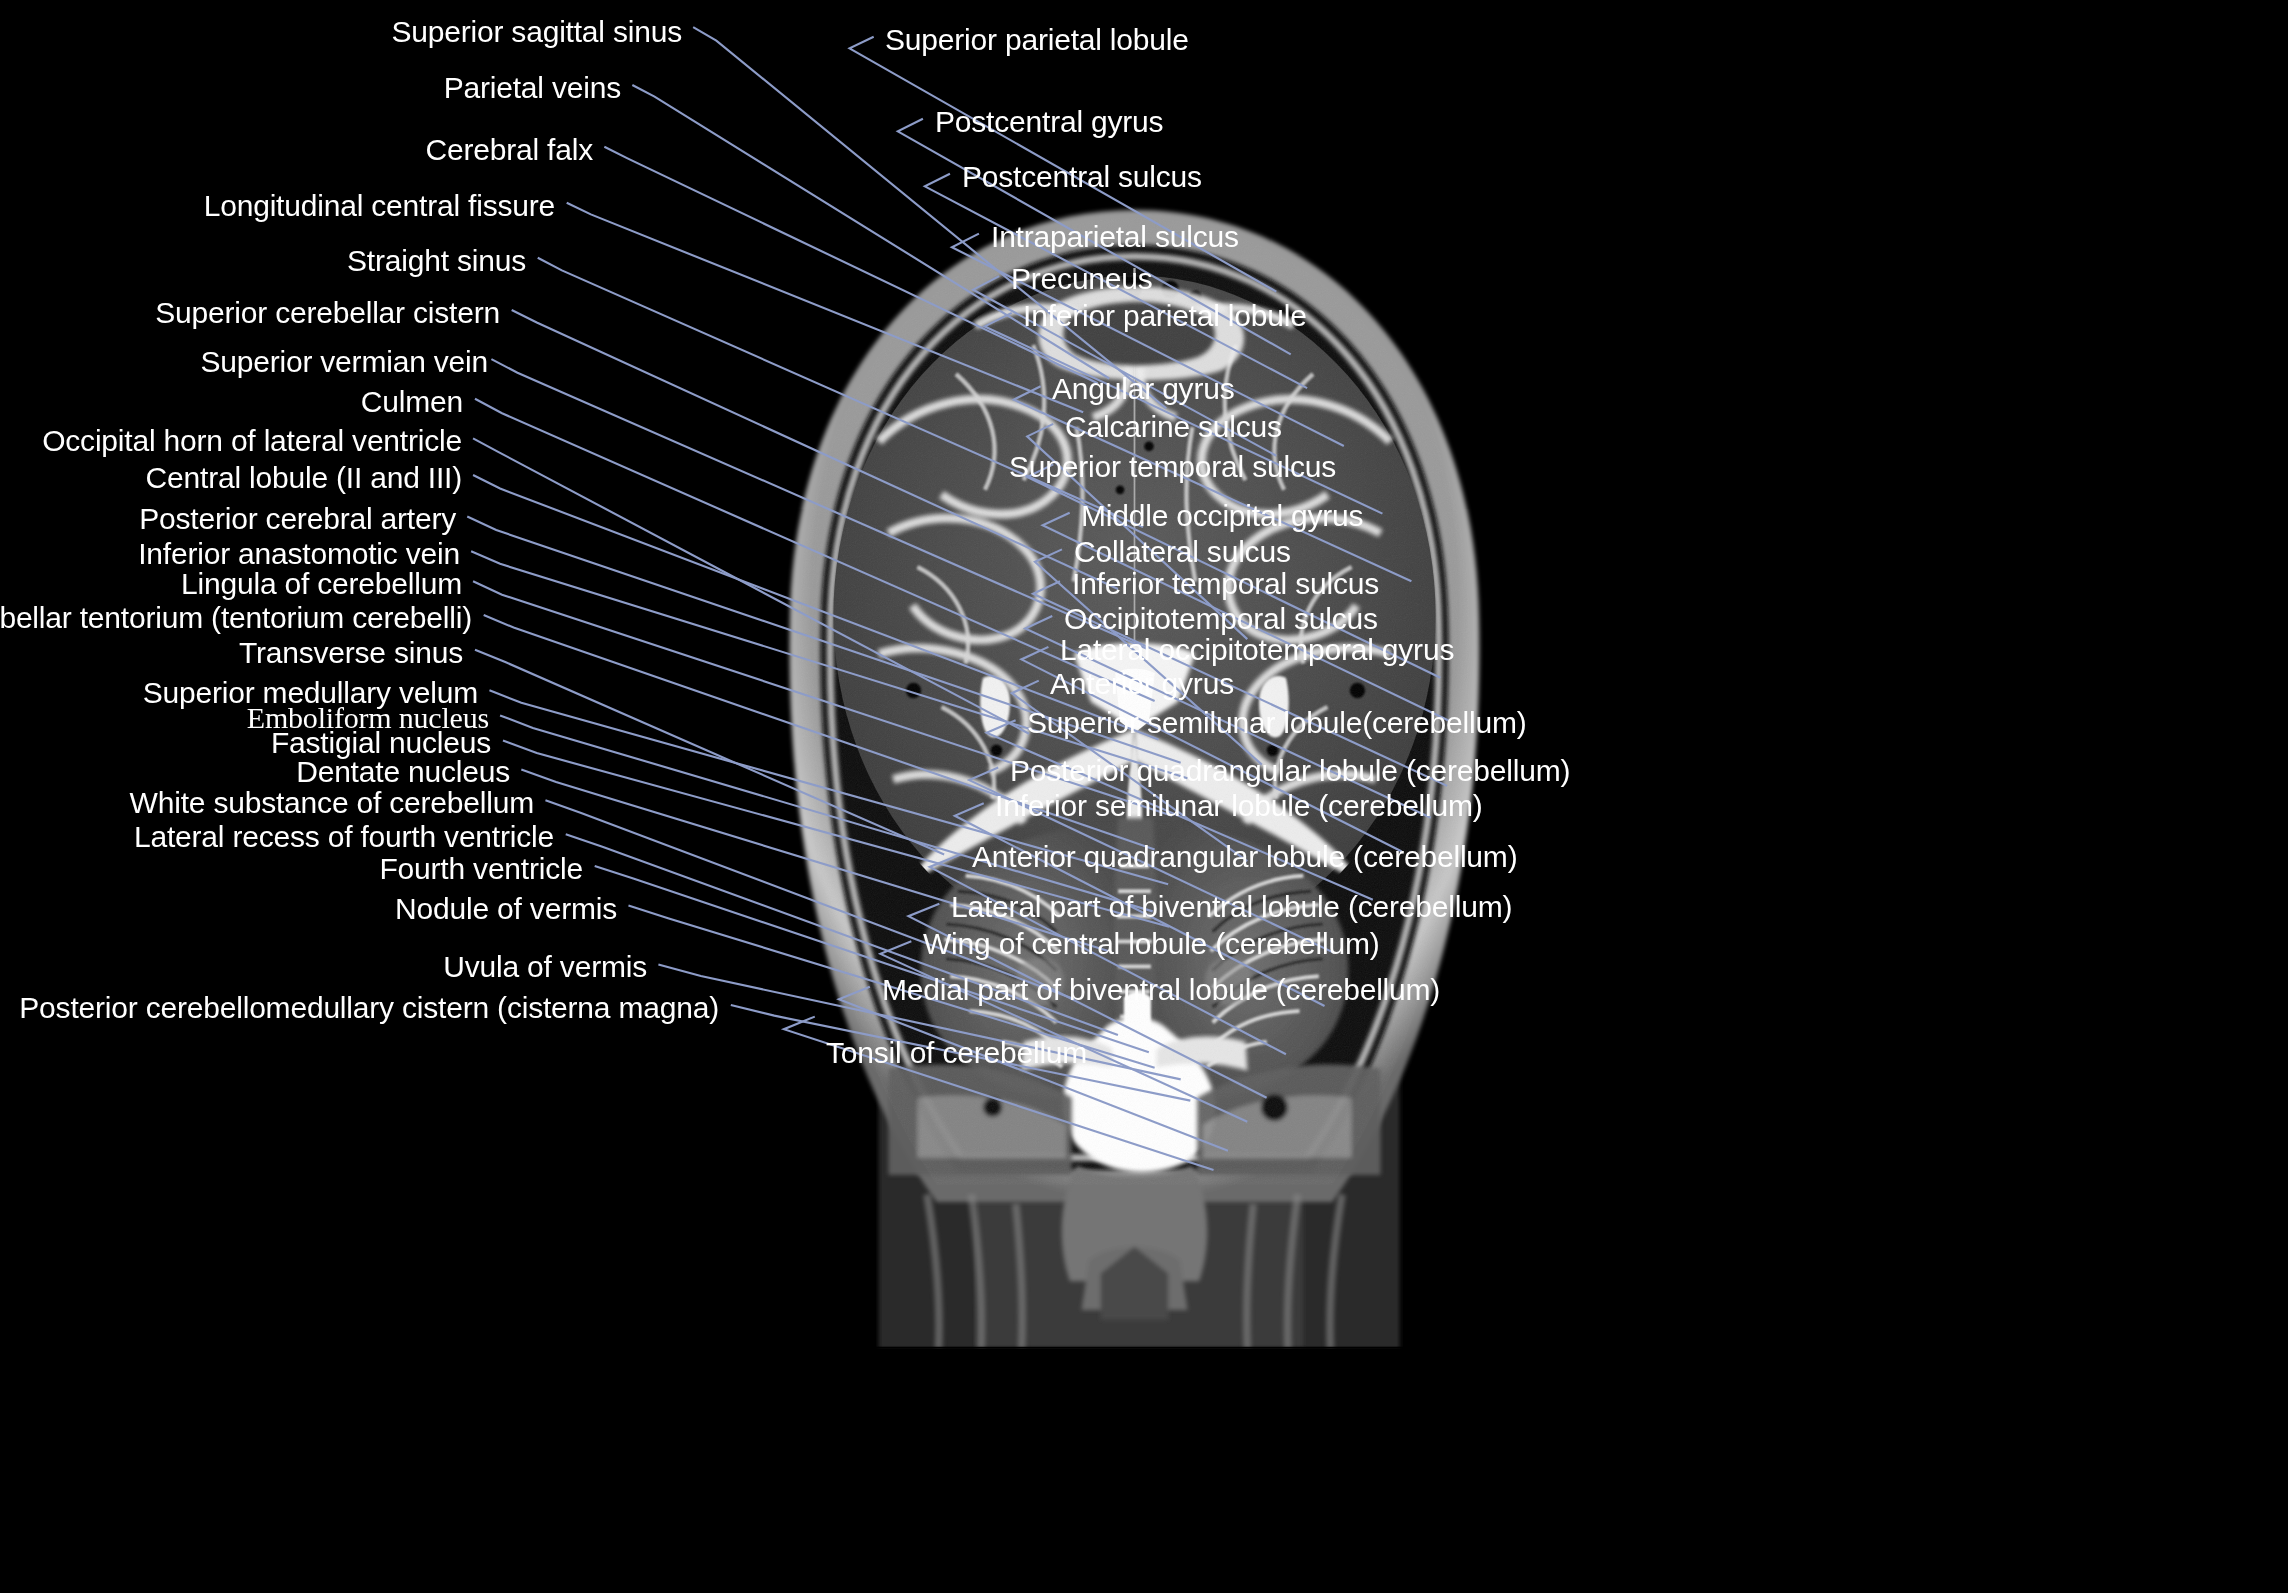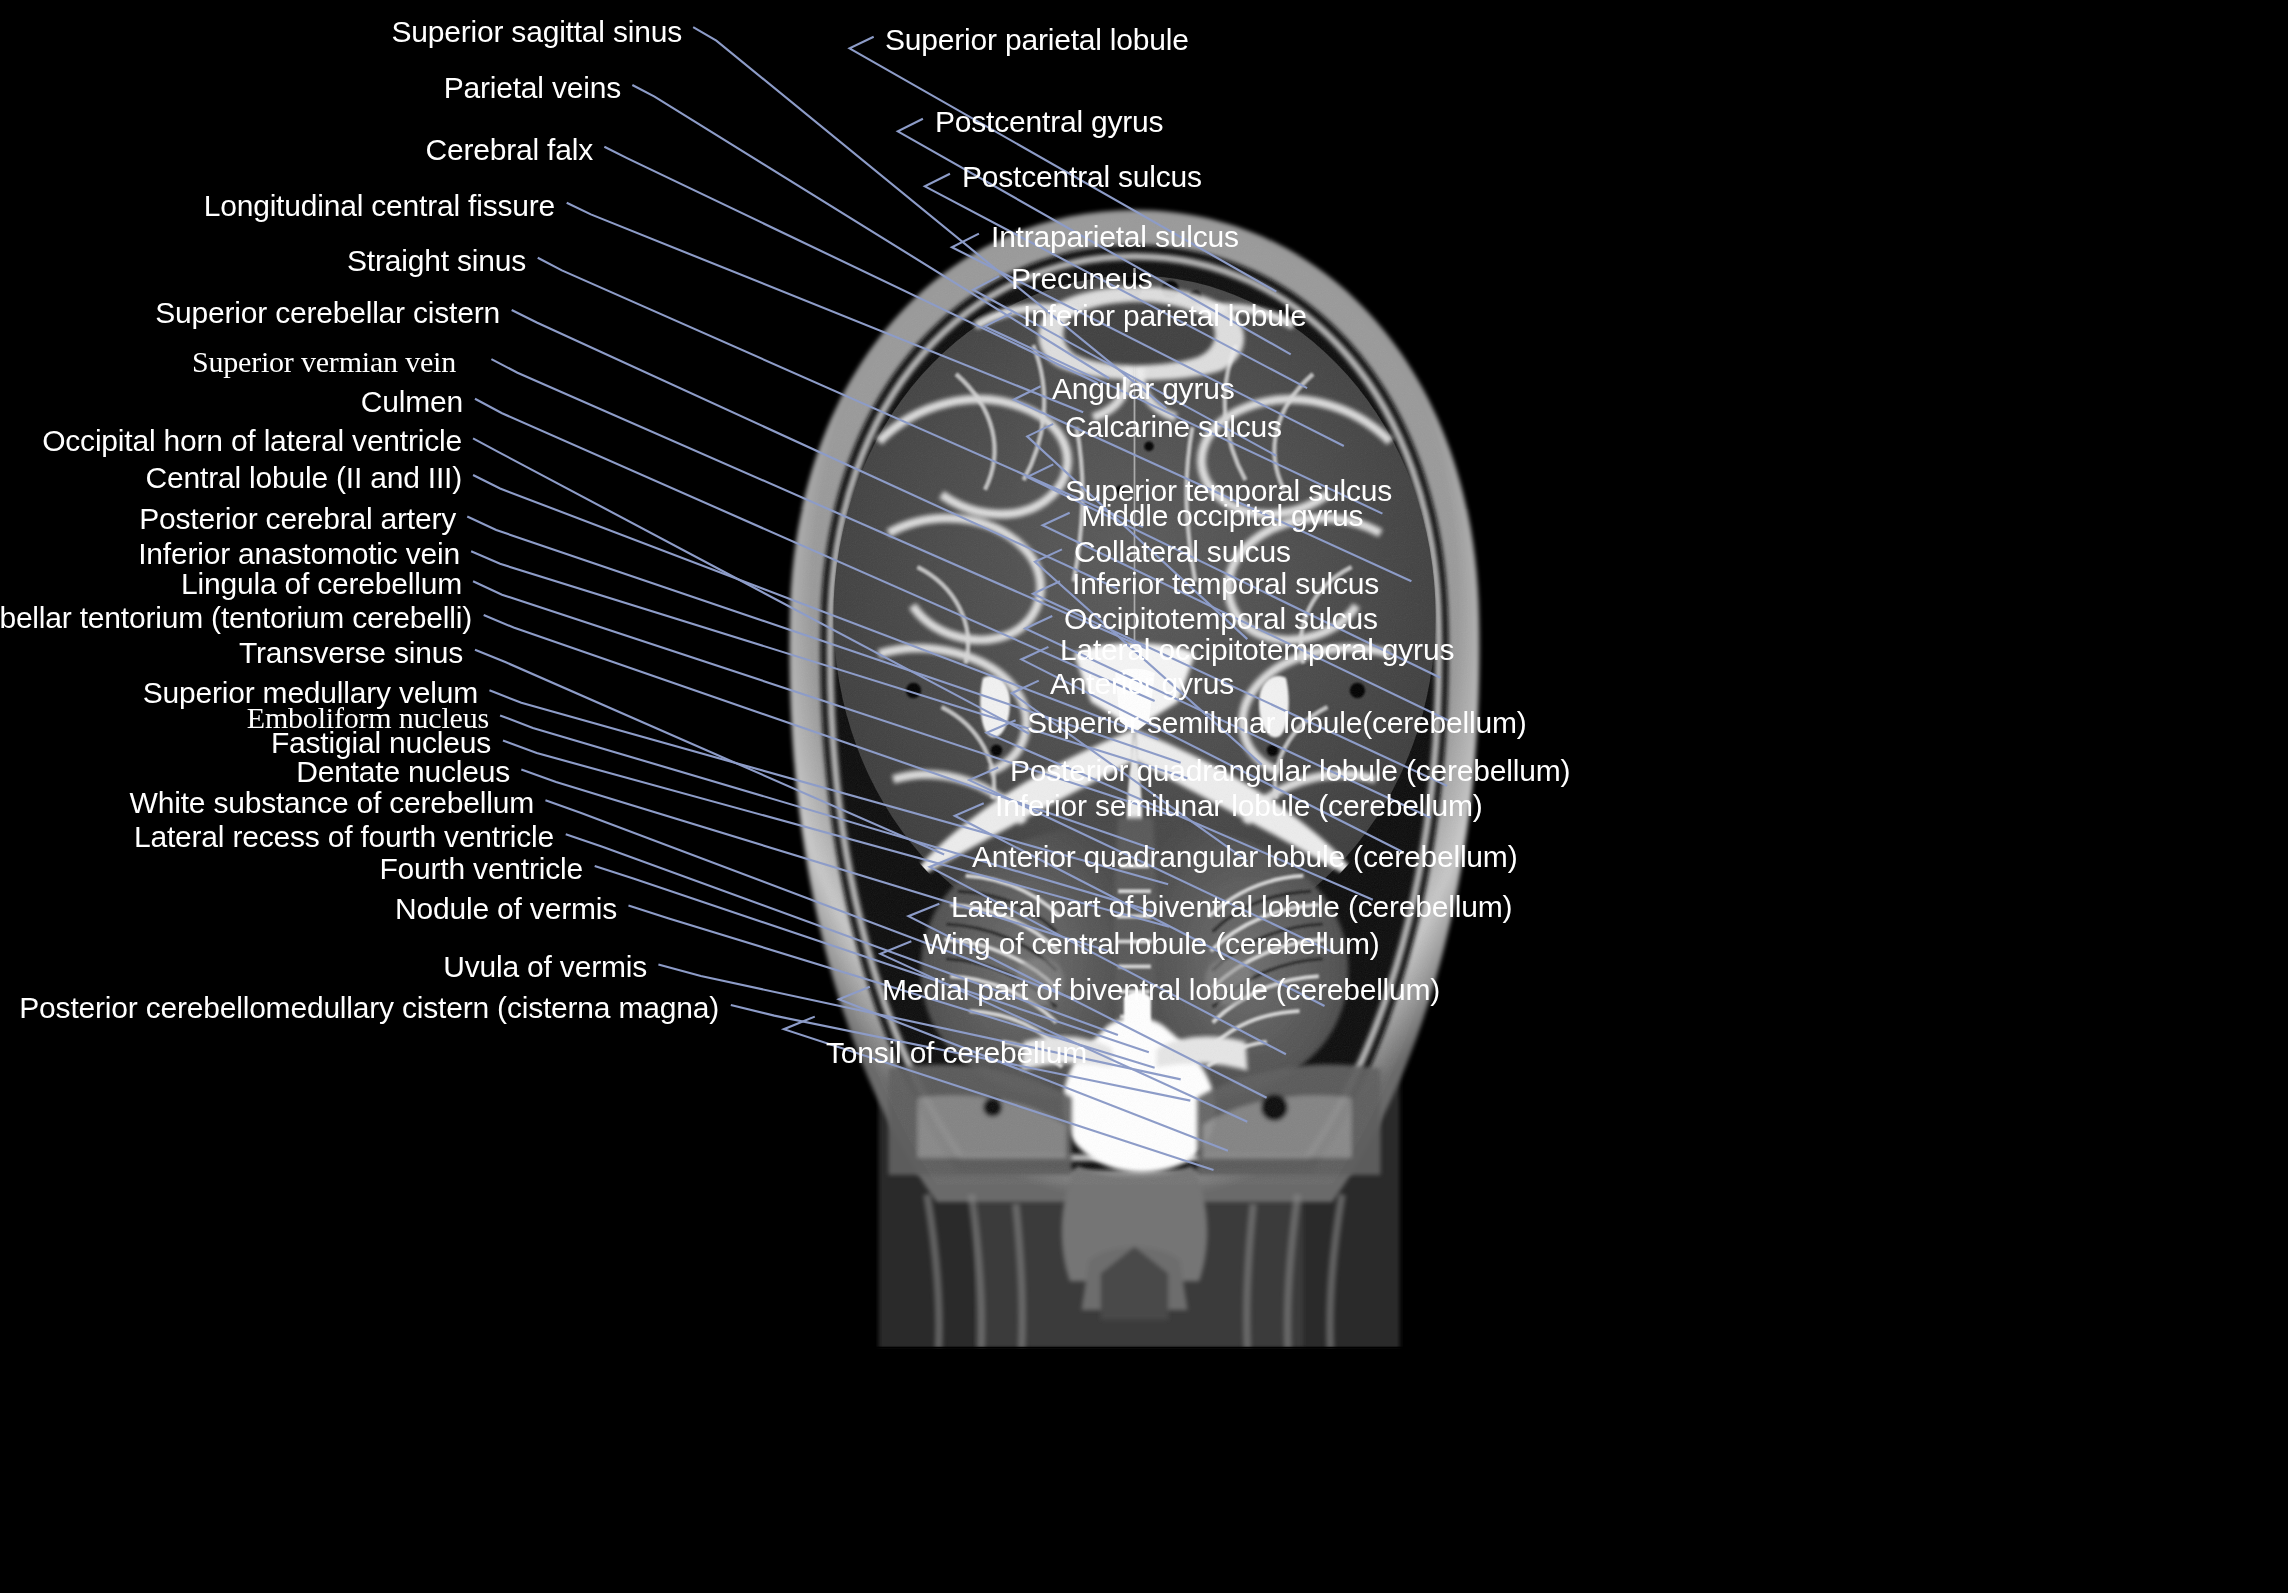--- a/index.html
+++ b/index.html
@@ -284,21 +284,21 @@
       </g>
   </svg>
 
   <div id="labels-left">
       <div class="lbl r" style="left: 682px; top: 31px;">Superior sagittal sinus</div>
       <div class="lbl r" style="left: 621px; top: 87px;">Parietal veins</div>
       <div class="lbl r" style="left: 593px; top: 149px;">Cerebral falx</div>
       <div class="lbl r" style="left: 555px; top: 205px;">Longitudinal central fissure</div>
       <div class="lbl r" style="left: 526px; top: 260px;">Straight sinus</div>
       <div class="lbl r" style="left: 500px; top: 312px;">Superior cerebellar cistern</div>
-      <div class="lbl r" style="left: 456px; top: 361px; font-family: Liberation Serif, serif;">Superior vermian vein</div>
+      <div class="lbl r" style="left: 488px; top: 361px;">Superior vermian vein</div>
       <div class="lbl r" style="left: 463px; top: 401px;">Culmen</div>
       <div class="lbl r" style="left: 462px; top: 440px;">Occipital horn of lateral ventricle</div>
       <div class="lbl r" style="left: 462px; top: 477px;">Central lobule (II and III)</div>
       <div class="lbl r" style="left: 456px; top: 518px; text-align: center;">Posterior cerebral artery</div>
       <div class="lbl r" style="left: 460px; top: 553px;">Inferior anastomotic vein</div>
       <div class="lbl r" style="left: 462px; top: 583px;">Lingula of cerebellum</div>
       <div class="lbl r" style="left: 472px; top: 617px;">Cerebellar tentorium (tentorium cerebelli)</div>
       <div class="lbl r" style="left: 463px; top: 652px;">Transverse sinus</div>
       <div class="lbl r" style="left: 478px; top: 692px;">Superior medullary velum</div>
       <div class="lbl r" style="left: 489px; top: 717px; font-family: Liberation Serif, serif;">Emboliform nucleus</div>
@@ -313,21 +313,21 @@
     </div>
   <div id="labels-right">
       <div class="lbl l" style="left: 885px; top: 39px;">Superior parietal lobule</div>
       <div class="lbl l" style="left: 935px; top: 121px;">Postcentral gyrus</div>
       <div class="lbl l" style="left: 962px; top: 176px;">Postcentral sulcus</div>
       <div class="lbl l" style="left: 991px; top: 236px;">Intraparietal sulcus</div>
       <div class="lbl l" style="left: 1011px; top: 278px;">Precuneus</div>
       <div class="lbl l" style="left: 1023px; top: 315px;">Inferior parietal lobule</div>
       <div class="lbl l" style="left: 1052px; top: 388px;">Angular gyrus</div>
       <div class="lbl l" style="left: 1065px; top: 426px;">Calcarine sulcus</div>
-      <div class="lbl l" style="left: 1065px; top: 466px; margin-top: 24px;">Superior temporal sulcus</div>
+      <div class="lbl l" style="left: 1009px; top: 466px;">Superior temporal sulcus</div>
       <div class="lbl l" style="left: 1081px; top: 515px;">Middle occipital gyrus</div>
       <div class="lbl l" style="left: 1074px; top: 551px;">Collateral sulcus</div>
       <div class="lbl l" style="left: 1072px; top: 583px;">Inferior temporal sulcus</div>
       <div class="lbl l" style="left: 1064px; top: 618px;">Occipitotemporal sulcus</div>
       <div class="lbl l" style="left: 1060px; top: 649px;">Lateral occipitotemporal gyrus</div>
       <div class="lbl l" style="left: 1050px; top: 683px;">Anterior gyrus</div>
       <div class="lbl l" style="left: 1027px; top: 722px;">Superior semilunar lobule(cerebellum)</div>
       <div class="lbl l" style="left: 1010px; top: 770px;">Posterior quadrangular lobule (cerebellum)</div>
       <div class="lbl l" style="left: 995px; top: 805px;">Inferior semilunar lobule (cerebellum)</div>
       <div class="lbl l" style="left: 972px; top: 856px;">Anterior quadrangular lobule (cerebellum)</div>

